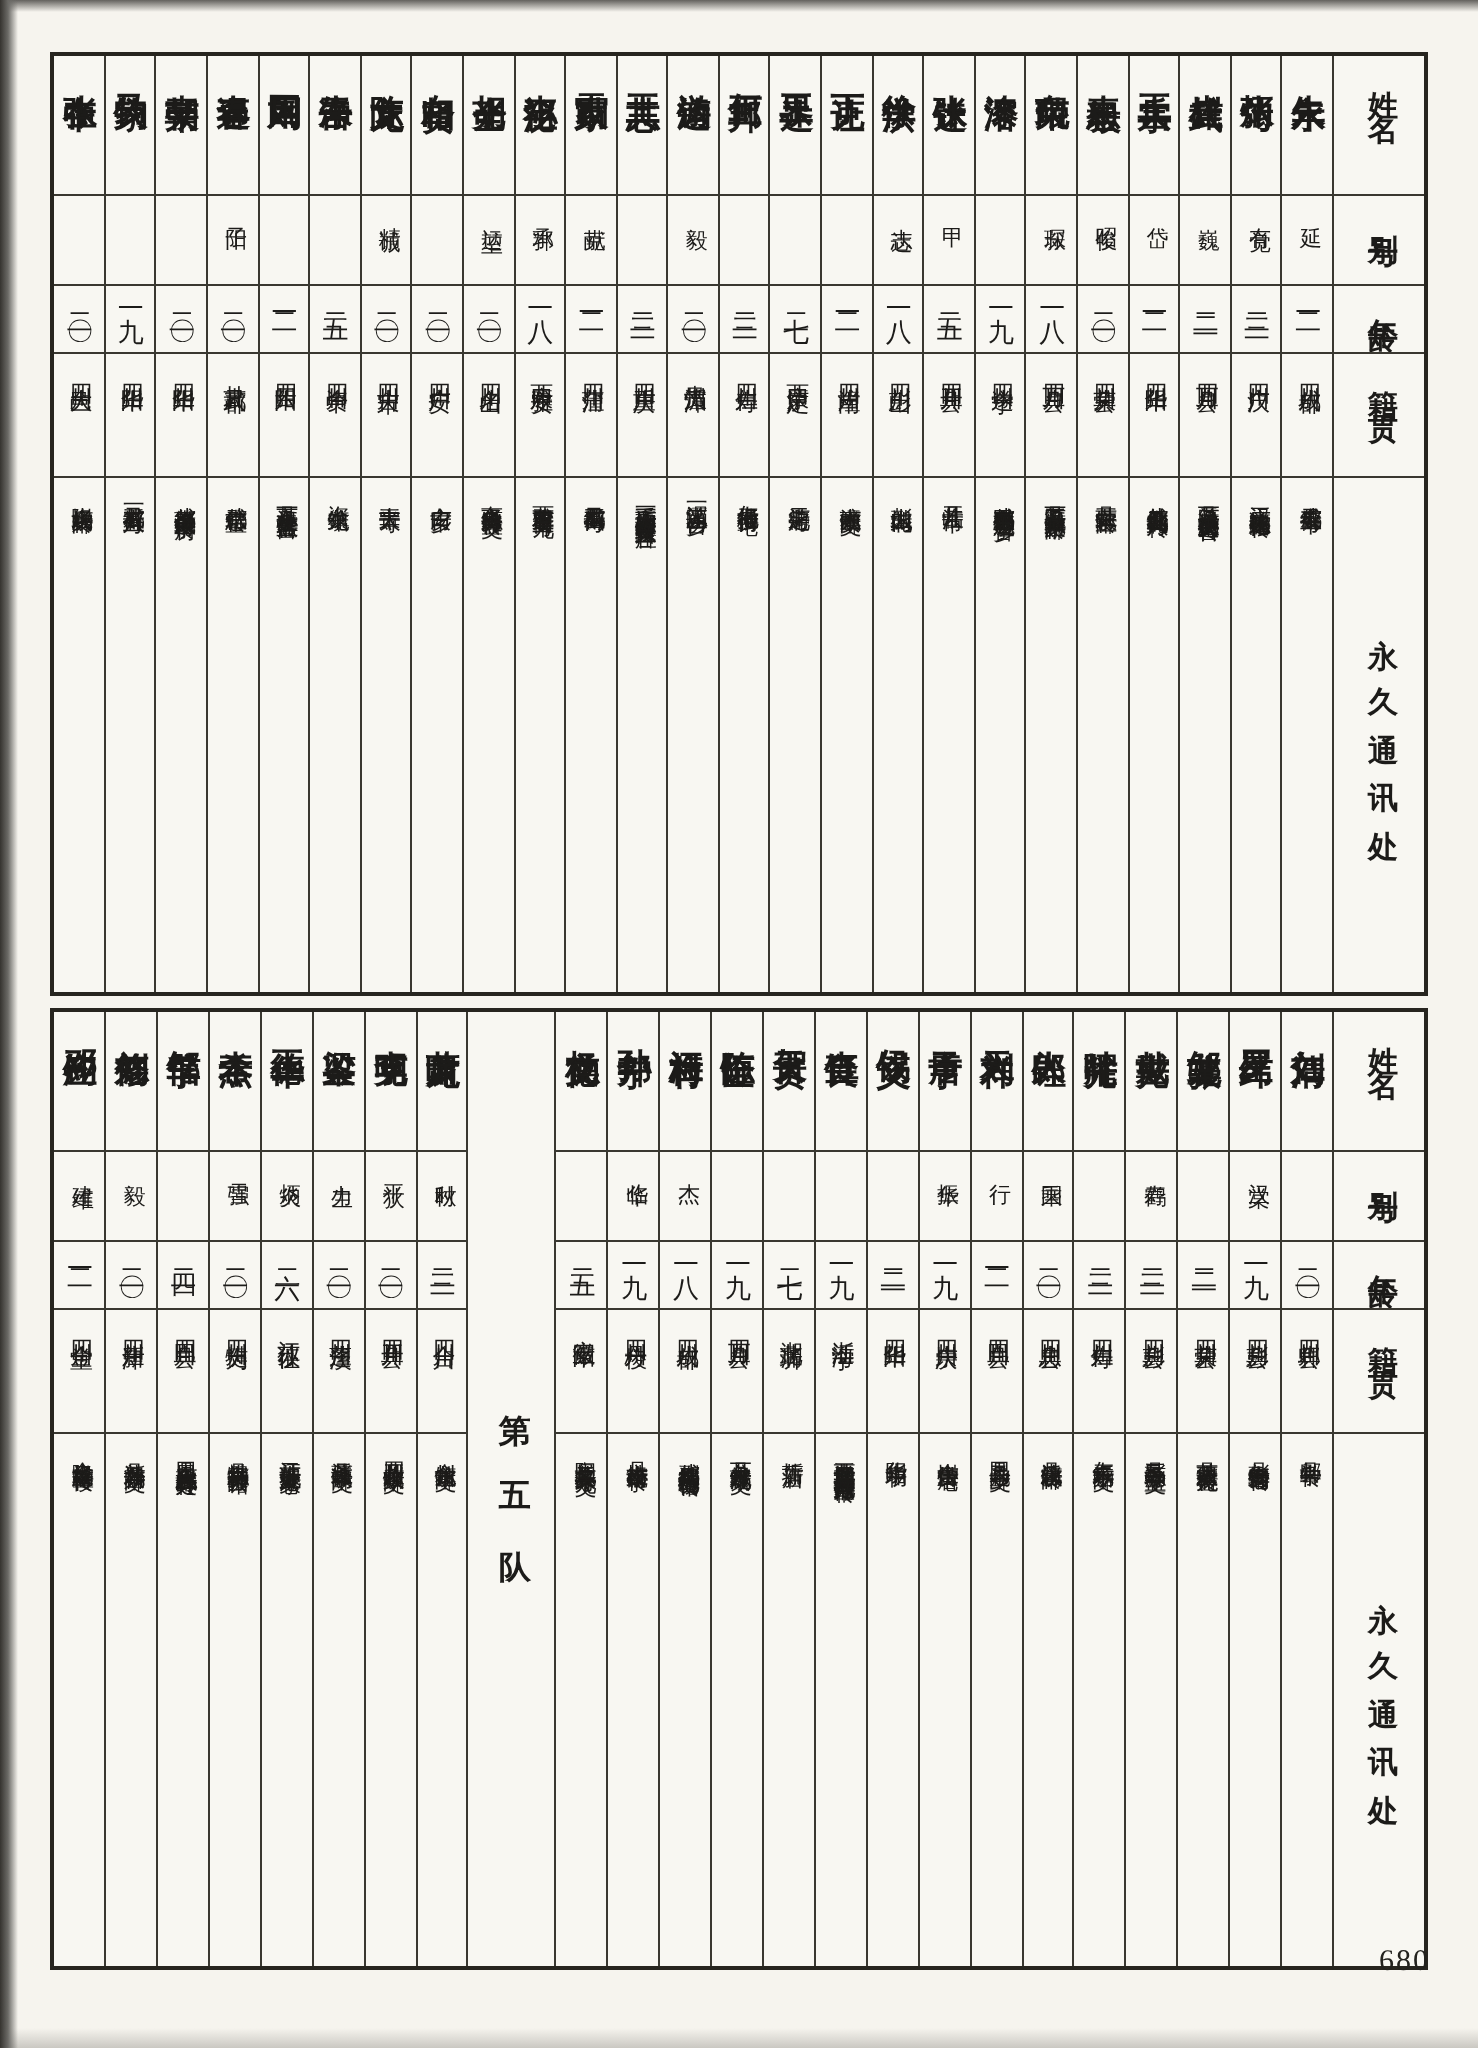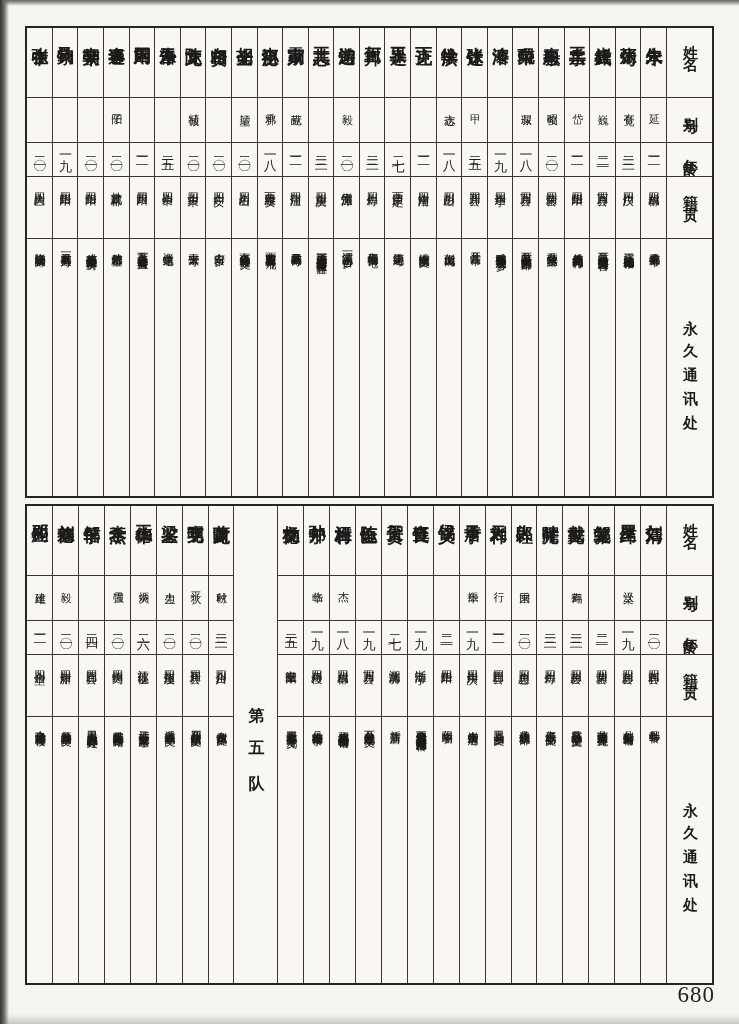--- a/index.html
+++ b/index.html
@@ -53,22 +53,22 @@
   .t-age{font-size:13px;letter-spacing:2px;}
   .t-native{font-size:11.5px;letter-spacing:1px;}
   .t-addr{font-size:11px;letter-spacing:0.5px;}
   .h-label{font-size:15px;font-weight:700;}
   .h-sp1{letter-spacing:12px;}
   .h-sp0{letter-spacing:2px;}
   .h-addr{align-items:center;justify-content:center;display:flex;}
   .t-haddr{font-size:15px;font-weight:700;letter-spacing:24px;}
   .t-team{font-size:16px;font-weight:700;letter-spacing:34px;}
   .pageno{
-    position:absolute;right:24px;bottom:16px;
-    font-size:23px;letter-spacing:1px;color:#23221e;
+    position:absolute;right:24px;bottom:34px;
+    font-size:15px;letter-spacing:1px;color:#23221e;
   }
 </style>
 </head>
 <body>
 
 <div class="page">
   <div class="rtable rtable-top">
       <div class="col hcol">
         <div class="cell c-name">
           <span class="vtext h-label h-sp1">姓名</span>

